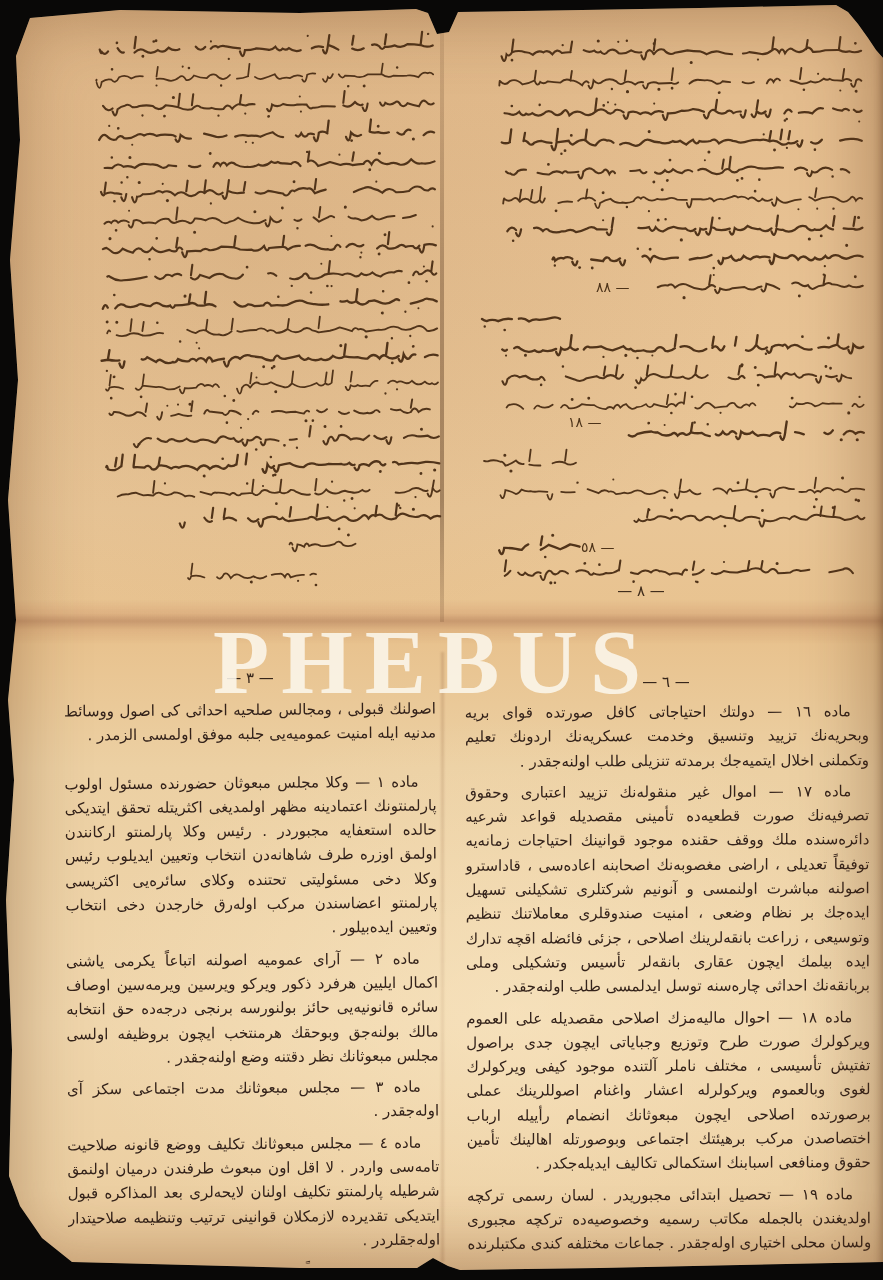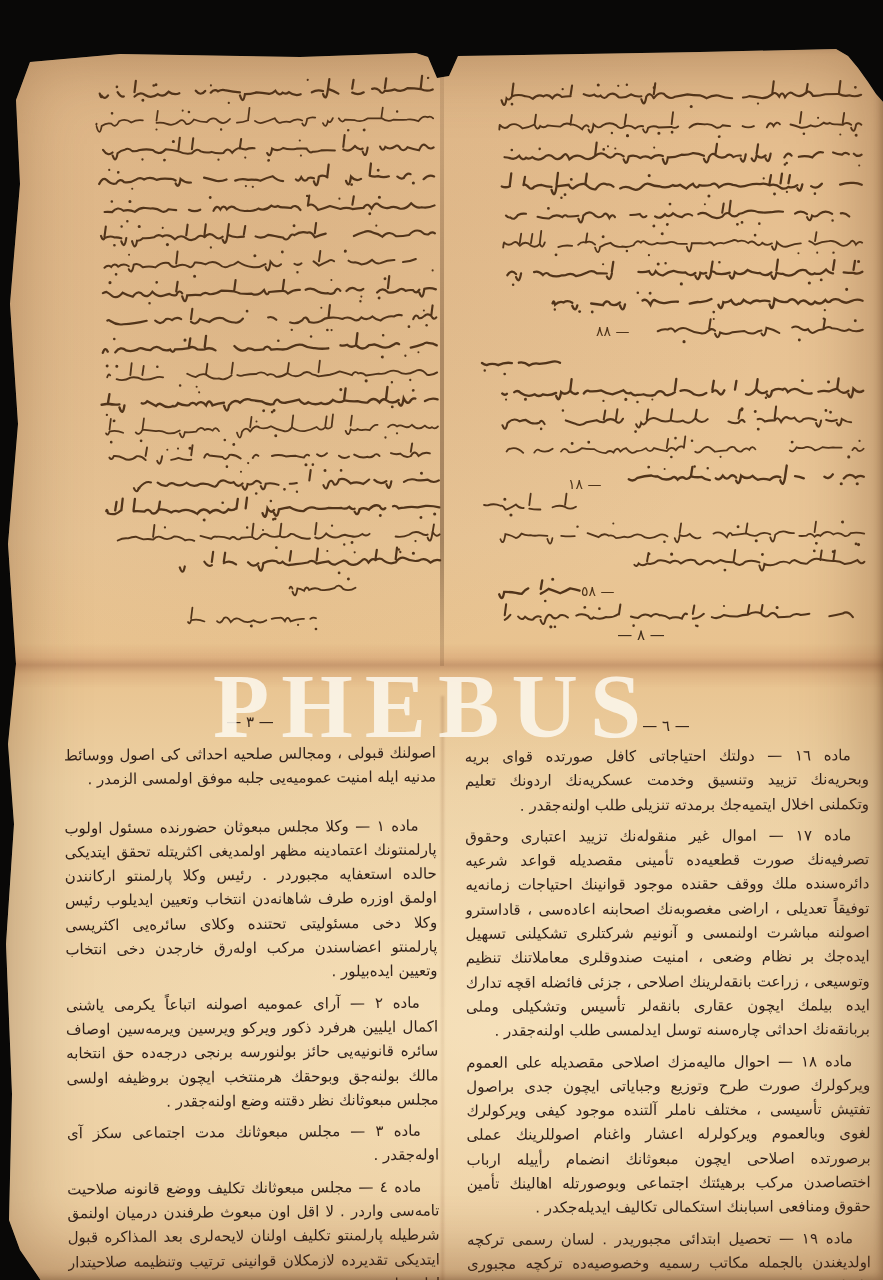--- a/index.html
+++ b/index.html
@@ -9,21 +9,21 @@
     clip-path:polygon(30px 18px,120px 10px,300px 13px,416px 9px,
       428px 13px,437px 34px,449px 32px,458px 12px,
       700px 8px,836px 5px,848px 12px,858px 24px,868px 38px,876px 50px,883px 58px,
       883px 1262px,600px 1268px,460px 1270px,448px 1266px,433px 1258px,417px 1268px,
       300px 1268px,72px 1262px,42px 1238px,20px 1206px,9px 1176px,
       12px 1050px,6px 900px,14px 780px,8px 700px,16px 620px,8px 500px,18px 380px,
       10px 260px,20px 140px,16px 56px);
     background:
       radial-gradient(ellipse 620px 420px at 58% 79%, rgba(255,240,208,0.42), rgba(255,240,208,0) 70%),
       radial-gradient(ellipse 700px 520px at 28% 20%, rgba(118,68,28,0.10), rgba(118,68,28,0) 75%),
-      linear-gradient(180deg,#e2ba8b 0%,#e7c192 18%,#e9c697 40%,#e8c28e 50%,#ecd0a3 60%,#efd5ab 80%,#eccfa2 93%,#e4c092 100%); margin-top: 44px;}
+      linear-gradient(180deg,#e2ba8b 0%,#e7c192 18%,#e9c697 40%,#e8c28e 50%,#ecd0a3 60%,#efd5ab 80%,#eccfa2 93%,#e4c092 100%);}
   .vignette{position:absolute;inset:0;z-index:45;pointer-events:none;
     clip-path:inherit;
     box-shadow:inset 0 0 70px 16px rgba(100,56,22,0.36), inset 0 0 9px 2px rgba(66,34,12,0.38);}
   .crease-h{position:absolute;left:0;top:600px;width:883px;height:44px;z-index:20;pointer-events:none;
     background:linear-gradient(180deg, rgba(150,70,40,0) 0%, rgba(178,96,64,0.16) 30%,
       rgba(126,58,36,0.30) 48%, rgba(170,92,58,0.14) 68%, rgba(150,70,40,0) 100%);
     filter:blur(0.7px);}
   .crease-v-top{position:absolute;left:440px;top:10px;width:4px;height:612px;z-index:20;pointer-events:none;
     background:linear-gradient(180deg, rgba(74,44,22,0.10), rgba(74,44,22,0.34) 45%, rgba(74,44,22,0.42) 80%, rgba(74,44,22,0.15));
     filter:blur(0.6px);}
@@ -31,21 +31,21 @@
     background:linear-gradient(180deg, rgba(130,80,48,0.22), rgba(130,80,48,0.10) 60%, rgba(130,80,48,0.20));
     filter:blur(0.8px);}
   .hw-svg{position:absolute;left:0;top:0;z-index:10;}
   .pagenum{position:absolute;z-index:12;direction:rtl;text-align:center;color:#412e1d;
     font-size:15px;letter-spacing:2px;}
   .pn-top{left:596px;top:582px;width:90px;}
   .pn-bl{left:208px;top:669px;width:84px;color:#37261b;}
   .pn-br{left:624px;top:673px;width:84px;color:#37261b;}
   .amt{position:absolute;z-index:12;direction:rtl;font-size:14px;color:#4d3319;letter-spacing:1px;}
   .amt-1{left:596px;top:279px;}
-  .amt-2{left:568px;top:432px;}
+  .amt-2{left:568px;top:414px;}
   .amt-3{left:581px;top:539px;}
   .print-col{position:absolute;z-index:10;direction:rtl;text-align:justify;color:#33221a;
     font-size:15px;line-height:1.62;overflow:hidden;}
   .col-left{left:66px;top:698px;width:372px;height:566px;transform:rotate(-0.45deg);}
   .col-right{left:466px;top:700px;width:404px;height:566px;transform:rotate(-0.25deg);}
   .print-col p{margin:0 0 7px 0;text-indent:18px;}
   .print-col p.intro{text-indent:0;margin-bottom:24px;}
   .watermark{position:absolute;left:213px;top:616px;z-index:40;pointer-events:none;
     font-family:"Liberation Serif",serif;font-size:92px;font-weight:bold;letter-spacing:12px;
     color:#fcf7ec;opacity:0.88;line-height:1;}

